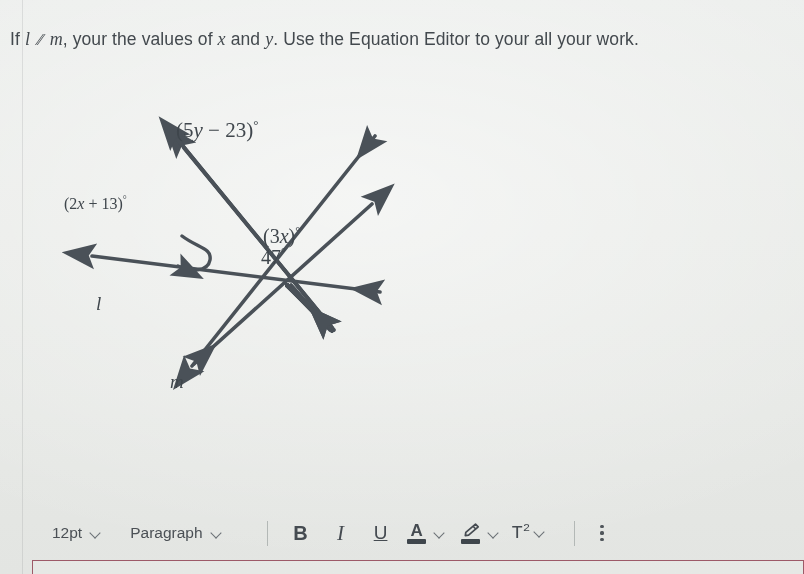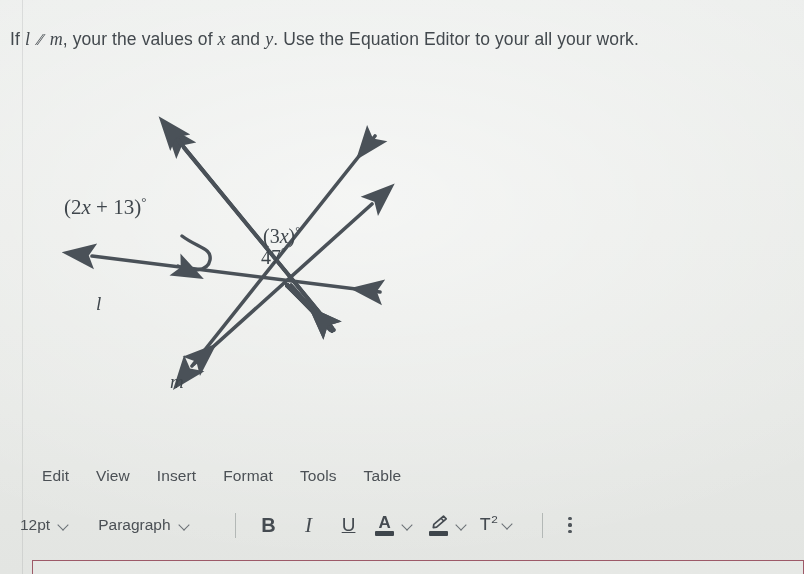--- a/index.html
+++ b/index.html
@@ -69,21 +69,21 @@
   .figure svg { display: block; overflow: visible; }
 
   .fig-label {
     position: absolute;
     color: #3f464c;
     font-family: "Liberation Serif", serif;
     white-space: nowrap;
     line-height: 1;
   }
   .lbl-5y   { left: 116px; top: 22px;  font-size: 21px; }
-  .lbl-2x   { left: 4px;   top: 99px;  font-size: 21px; }
+  .lbl-2x   { left: 4px;   top: 99px;  font-size: 16px; }
   .lbl-3x   { left: 203px; top: 129px; font-size: 20px; }
   .lbl-47   { left: 164px; top: 150px; font-size: 20px; margin-left: 37px; }
   .lbl-l    { left: 36px;  top: 198px; font-size: 19px; font-style: italic; }
   .lbl-m    { left: 110px; top: 276px; font-size: 19px; font-style: italic; }
   .deg { font-size: 0.62em; vertical-align: super; }
   .it  { font-style: italic; }
 
   
   .editor {
     position: absolute;
@@ -103,26 +103,26 @@
     box-sizing: border-box;
     gap: 27px;
   }
   .menu-item {
     font-size: 15.5px;
     color: #4b5055;
     letter-spacing: 0.1px;
   }
   .toolbar {
     position: absolute;
-    left: 0; top: 44px;
+    left: 0; top: 52px;
     height: 42px;
     width: 100%;
     display: flex;
     align-items: center;
-    padding-left: 20px;
+    padding-left: 52px;
     box-sizing: border-box;
   }
   .tb-select {
     display: flex;
     align-items: center;
     gap: 9px;
     font-size: 15.5px;
     color: #4b5055;
     margin-right: 28px;
   }
@@ -286,37 +286,30 @@
 
     <line x1="32" y1="160" x2="320" y2="196" stroke="#4a5158" stroke-width="3.6" stroke-linecap="round" marker-start="url(#ah)" marker-end="url(#ah)"></line>
 
     <line x1="312" y1="108" x2="134" y2="268" stroke="#4a5158" stroke-width="3.6" stroke-linecap="round" marker-start="url(#ah)" marker-end="url(#ah)"></line>
 
     <line x1="227" y1="189" x2="270" y2="232" stroke="#4a5158" stroke-width="3.6" stroke-linecap="round" marker-end="url(#ah)"></line>
 
     <path d="M 122 140 C 138 152, 152 152, 150 164 C 148 176, 130 176, 118 170" stroke="#4a5158" stroke-width="3.4" fill="none" stroke-linecap="round" marker-end="url(#ah)"></path>
   </svg>
 
+  <div class="fig-label lbl-5y">(5<span class="it">y</span> − 23)<span class="deg">°</span></div>
   <div class="fig-label lbl-2x">(2<span class="it">x</span> + 13)<span class="deg">°</span></div>
   <div class="fig-label lbl-3x">(3<span class="it">x</span>)<span class="deg">°</span></div>
   <div class="fig-label lbl-47">47<span class="deg">°</span></div>
   <div class="fig-label lbl-l">l</div>
   <div class="fig-label lbl-m">m</div>
 </div>
 
 <div class="editor">
 
-  <div class="menubar">
-    <div class="menu-item">Edit</div>
-    <div class="menu-item">View</div>
-    <div class="menu-item">Insert</div>
-    <div class="menu-item">Format</div>
-    <div class="menu-item">Tools</div>
-    <div class="menu-item">Table</div>
-  </div>
 
   <div class="toolbar">
 
     <div class="tb-select">
       <span>12pt</span>
       <span class="chev"></span>
     </div>
 
     <div class="tb-select">
       <span>Paragraph</span>

